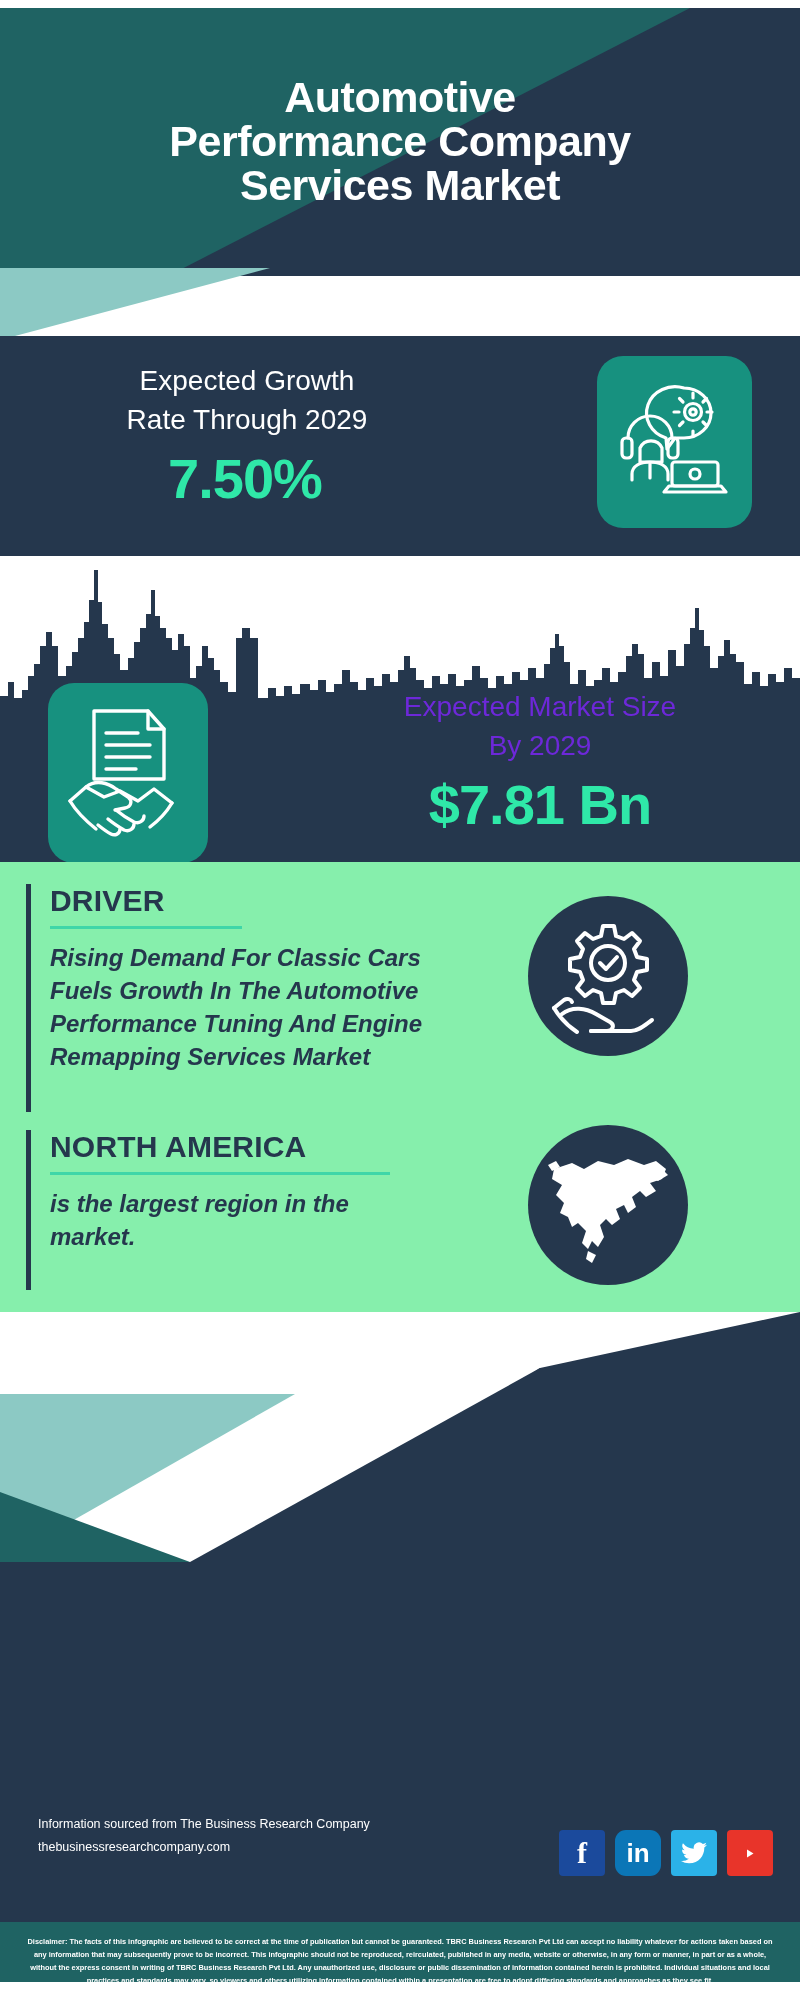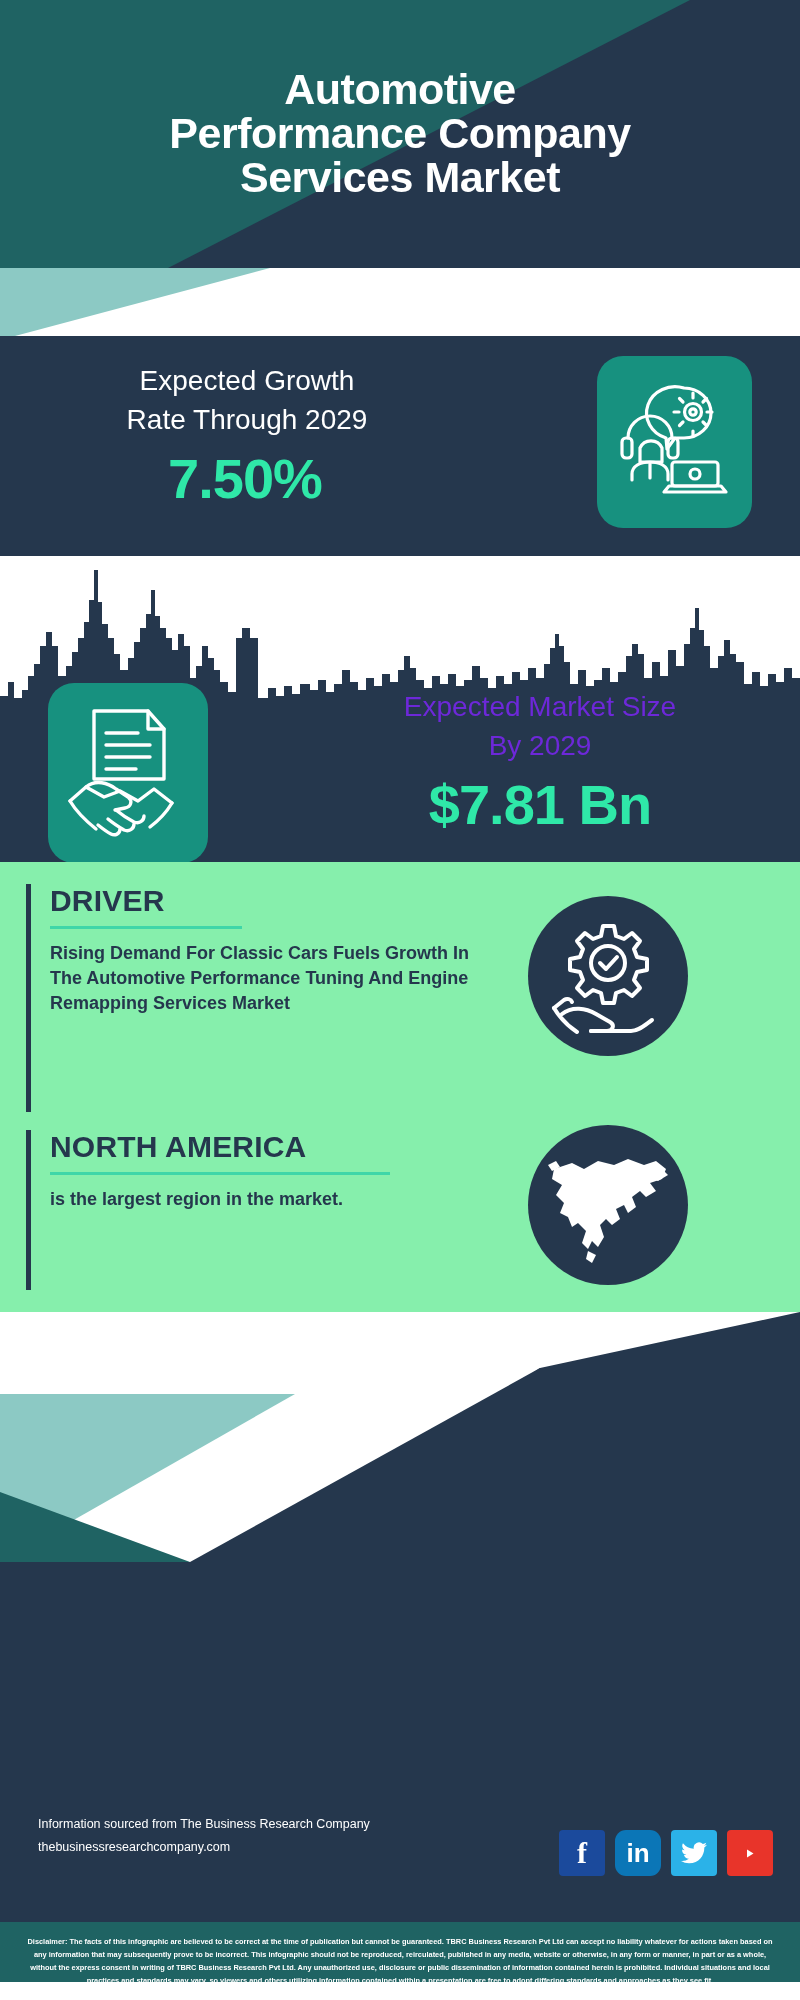--- a/index.html
+++ b/index.html
@@ -7,21 +7,21 @@
   body {
     font-family: "Liberation Sans", sans-serif;
     background: #ffffff;
     position: relative;
     overflow: hidden;
   }
   .page { position: relative; width: 800px; height: 2000px; background: #ffffff; }
 
   
   .header {
-    position: absolute; top: 0; left: 0; width: 800px; height: 268px;
+    position: absolute; top: 8px; left: 0; width: 800px; height: 268px;
     background: #1d4ed8;
     overflow: hidden;
   }
   .header-diag {
     position: absolute; top: 0; left: 0; width: 800px; height: 268px;
   }
   .header-title {
     position: absolute; top: 0; left: 0; width: 800px; height: 268px;
     display: flex; flex-direction: column; align-items: center; justify-content: center;
     color: #ffffff;
@@ -96,22 +96,23 @@
     position: absolute; left: 0; top: 0; width: 5px; height: 100%;
     background: #25374d;
   }
   .card .body { margin-left: 24px; }
   .card-heading {
     color: #25374d; font-size: 30px; font-weight: bold; letter-spacing: 0.2px;
     display: inline-block; padding-bottom: 6px;
   }
   .card-underline { width: 245px; height: 3px; background: #3fd6a8; margin: 2px 0 12px 0; }
   .card-text {
-    color: #25374d; font-size: 18px; font-weight: bold; line-height: 1.38;
+    color: #25374d; font-size: 24px; font-weight: bold; line-height: 1.38;
     max-width: 430px;
+    font-style: italic;
   }
   .circle-icon {
     position: absolute; border-radius: 50%; background: #25374d;
   }
 
   
   .bottomwedges {
     position: absolute; top: 1312px; left: 0; width: 800px; height: 250px; z-index: 4;
   }
 

